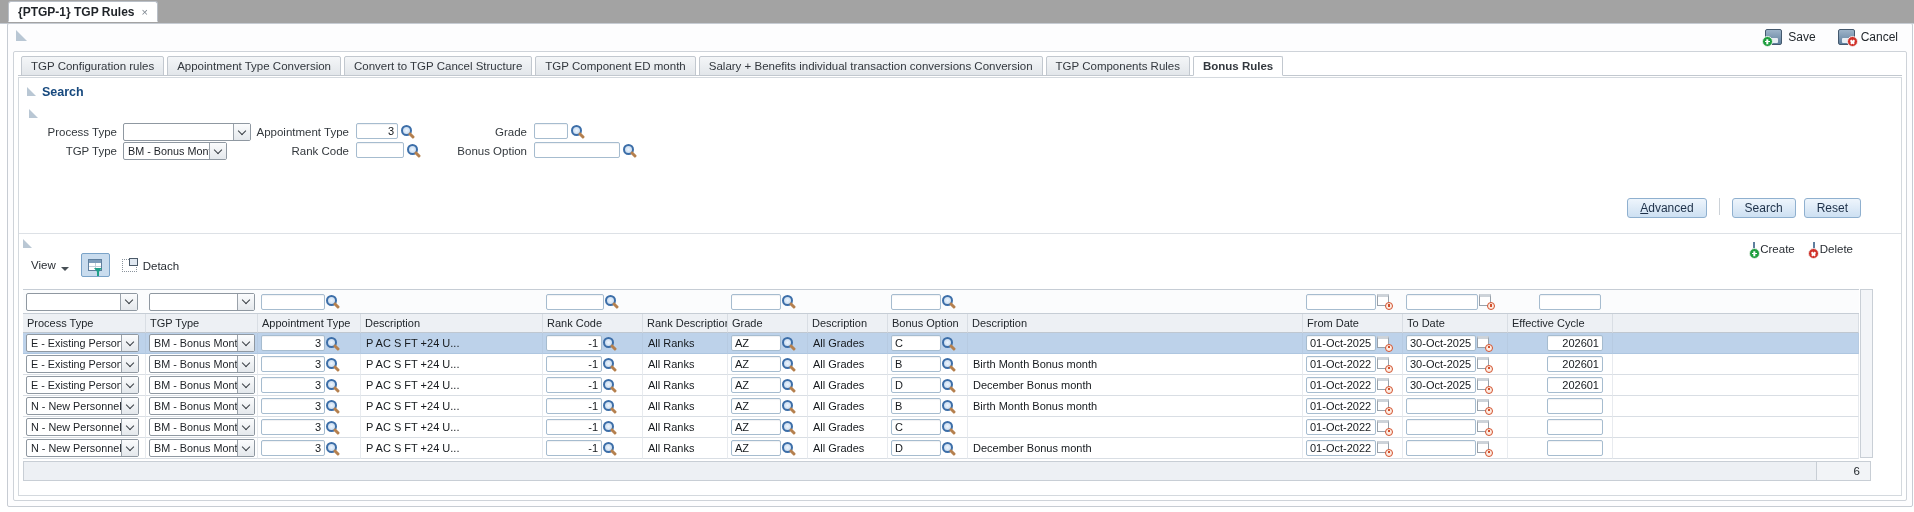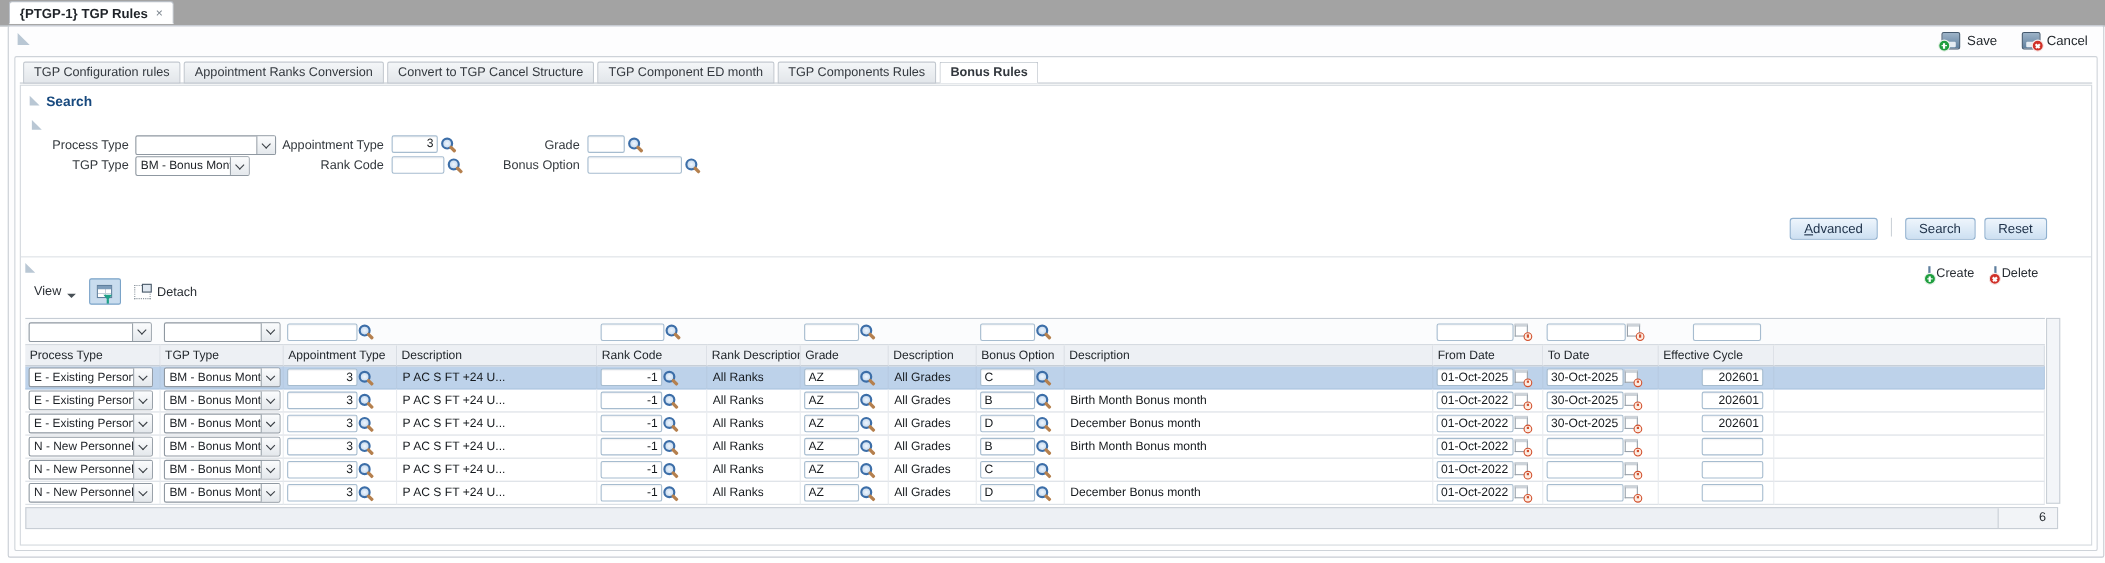--- a/index.html
+++ b/index.html
@@ -135,23 +135,24 @@
         <span class="diskico">
             <span class="badge cross"></span>
           </span>
         <span>Cancel</span>
       </span>
     </div>
 
     <div class="panel1">
       <div class="tabsrow" id="subtabs">
           <span class="stab">TGP Configuration rules</span>
-          <span class="stab">Appointment Ranks Conversion</span>
+          <span class="stab">Appointment Type Conversion</span>
           <span class="stab">Convert to TGP Cancel Structure</span>
           <span class="stab">TGP Component ED month</span>
+          <span class="stab">Salary + Benefits individual transaction conversions Conversion</span>
           <span class="stab">TGP Components Rules</span>
           <span class="stab active">Bonus Rules</span>
         </div>
 
       <div class="panel2">
 
         <div class="searchsec">
           <div class="tri sm stri1"></div>
           <div class="sectitle">Search</div>
           <div class="tri sm stri2"></div>

